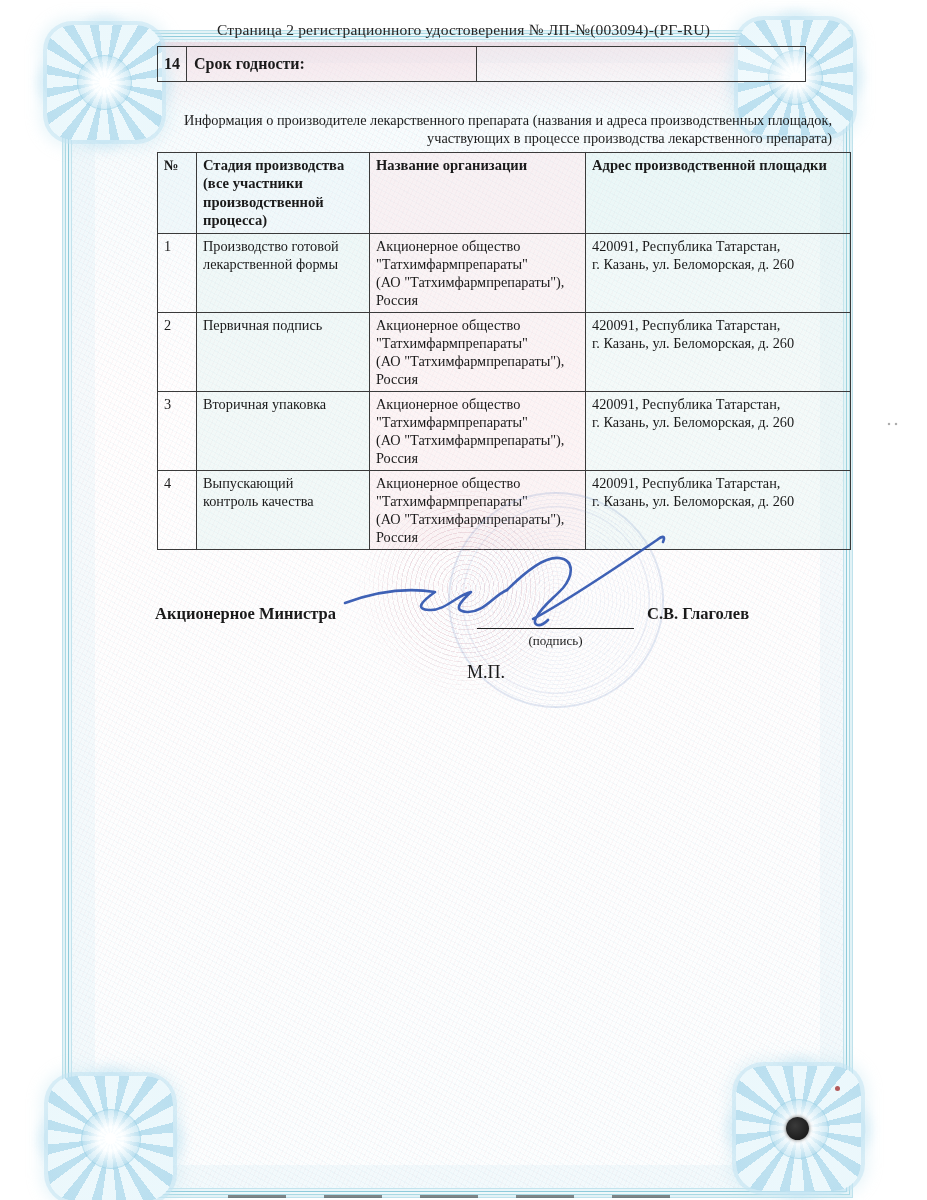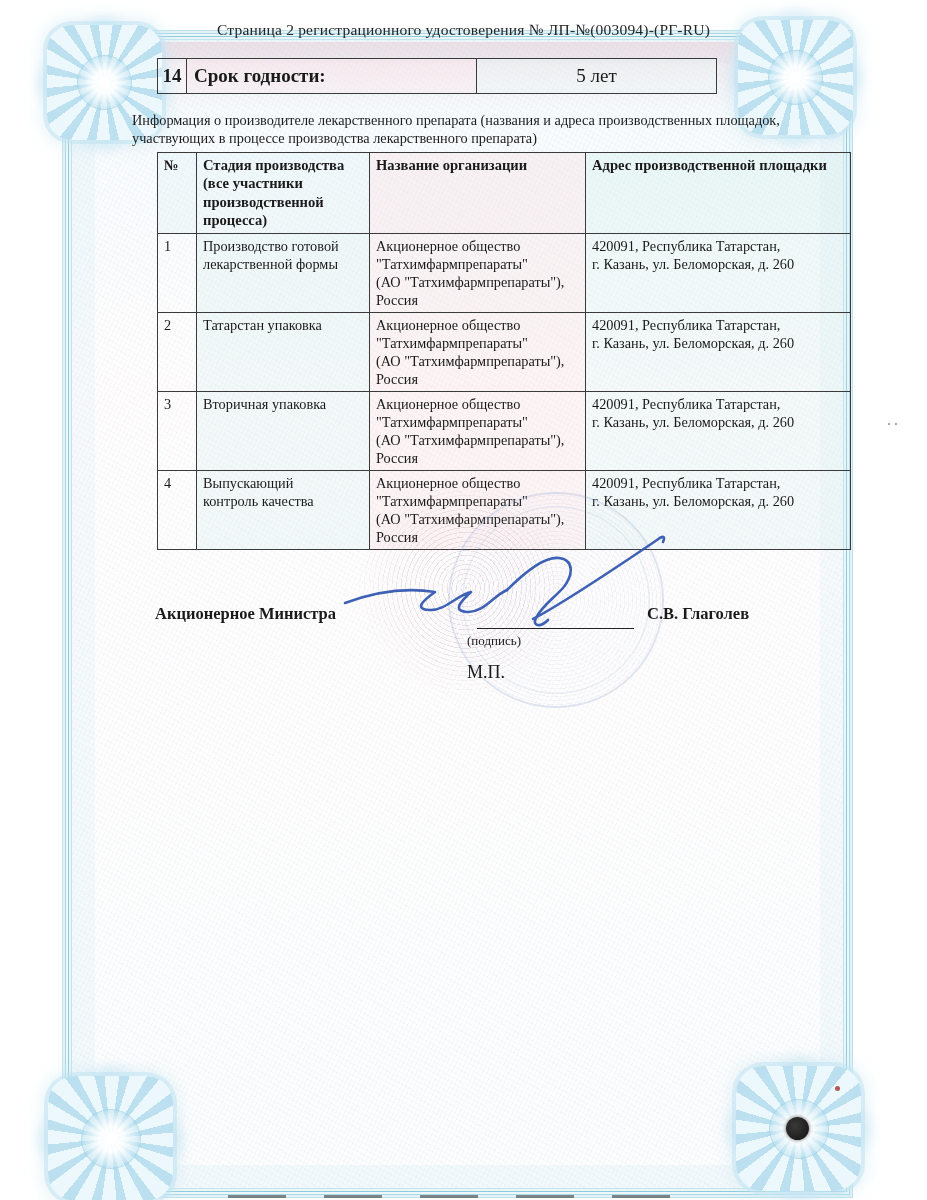--- a/index.html
+++ b/index.html
@@ -58,31 +58,31 @@
   .red-speck{position:absolute;width:5px;height:5px;border-radius:50%;background:#a83d3d;opacity:.85;z-index:3;}
 
   
   .page-header{
     position:absolute;left:0;top:21px;width:100%;text-align:center;
     font-size:15.5px;letter-spacing:.2px;color:#242424;z-index:2;
   }
 
   
   .shelf{
-    position:absolute;left:157px;top:58px;width:560px;height:36px;
+    position:absolute;left:157px;top:46px;width:649px;height:36px;
     display:flex;border:1.6px solid #3a3a3a;box-sizing:border-box;
-    background:rgba(255,255,255,.25);z-index:2;font-size:19px;
+    background:rgba(255,255,255,.25);z-index:2;font-size:16px;
   }
   .shelf .c-num{width:28px;display:flex;align-items:center;justify-content:center;font-weight:bold;border-right:1.4px solid #3a3a3a;}
   .shelf .c-label{width:282px;display:flex;align-items:center;padding-left:7px;font-weight:bold;border-right:1.4px solid #3a3a3a;background:rgba(245,216,221,.22);}
   .shelf .c-value{flex:1;display:flex;align-items:center;justify-content:center;background:rgba(210,238,235,.18);}
 
   
   .info-par{
-    position:absolute;left:132px;top:111px;width:700px;text-align:left;
+    position:absolute;left:132px;top:111px;width:700px;text-align:right;
     font-size:14.3px;line-height:1.28;z-index:2;color:#1c1c1c;
   }
 
   
   .mtable{
     position:absolute;left:157px;top:152px;width:649px;z-index:2;
     border-collapse:collapse;table-layout:fixed;font-size:14.3px;line-height:1.26;
   }
   .mtable td,.mtable th{
     border:1.5px solid #3a3a3a;vertical-align:top;padding:3px 6px;text-align:left;
@@ -98,21 +98,21 @@
   .tint-head-org{background:rgba(245,216,221,.30);}
   .tint-head-addr{background:rgba(208,238,235,.35);}
   .tint-stage{background:rgba(210,238,233,.28);}
   .tint-org{background:rgba(245,216,221,.26);}
   .tint-addr{background:rgba(210,238,233,.24);}
 
   
   .sig-title{position:absolute;left:155px;top:604px;font-weight:bold;font-size:16.5px;z-index:3;}
   .signer-name{position:absolute;left:647px;top:604px;font-weight:bold;font-size:16.5px;z-index:3;}
   .sig-line{position:absolute;left:477px;top:628px;width:157px;border-top:1.7px solid #222;z-index:3;}
-  .sig-caption{position:absolute;left:467px;top:633px;width:177px;font-size:13px;z-index:3;}
+  .sig-caption{position:absolute;left:467px;top:633px;width:177px;text-align:center;font-size:13px;z-index:3;}
   .stamp-caption{position:absolute;left:467px;top:662px;width:177px;font-size:18px;z-index:3;}
 
   .spiro{
     position:absolute;left:352px;top:474px;width:228px;height:228px;border-radius:50%;z-index:2;
     background:repeating-radial-gradient(circle at 50% 50%, rgba(190,125,145,.20) 0 0.9px, transparent 0.9px 4.6px);
     -webkit-mask-image:radial-gradient(circle, #000 0 38%, transparent 70%);
     mask-image:radial-gradient(circle, #000 0 38%, transparent 70%);
   }
   .stamp{
     position:absolute;left:448px;top:492px;width:212px;height:212px;border-radius:50%;z-index:2;
@@ -162,21 +162,20 @@
     <div class="core"></div>
   </div>
   <div class="hole" style="left:786px;top:1117px;width:23px;height:23px;"></div>
   <div class="red-speck" style="left:835px;top:1086px;"></div>
 
   <div class="page-header">Страница 2  регистрационного удостоверения № ЛП-№(003094)-(РГ-RU)</div>
 
   <div class="shelf">
     <div class="c-num">14</div>
     <div class="c-label">Срок годности:</div>
-    <div class="c-value">5 лет</div>
   </div>
 
   <div class="info-par prewrap">Информация о производителе лекарственного препарата (названия и адреса производственных площадок,
 участвующих в процессе производства лекарственного препарата)</div>
 
   <table class="mtable">
     <tbody>
         <tr class="hrow">
       <th class="w-num tint-head-left prewrap">№</th>
       <th class="w-stage tint-head-left prewrap">Стадия производства
@@ -192,21 +191,21 @@
 лекарственной формы</td>
       <td class="tint-org prewrap">Акционерное общество
 "Татхимфармпрепараты"
 (АО "Татхимфармпрепараты"),
 Россия</td>
       <td class="tint-addr prewrap">420091, Республика Татарстан,
 г. Казань, ул. Беломорская, д. 260</td>
     </tr>
     <tr class="drow">
       <td>2</td>
-      <td class="tint-stage prewrap">Татарстан упаковка</td>
+      <td class="tint-stage prewrap">Первичная подпись</td>
       <td class="tint-org prewrap">Акционерное общество
 "Татхимфармпрепараты"
 (АО "Татхимфармпрепараты"),
 Россия</td>
       <td class="tint-addr prewrap">420091, Республика Татарстан,
 г. Казань, ул. Беломорская, д. 260</td>
     </tr>
     <tr class="drow">
       <td>3</td>
       <td class="tint-stage prewrap">Вторичная упаковка</td>

